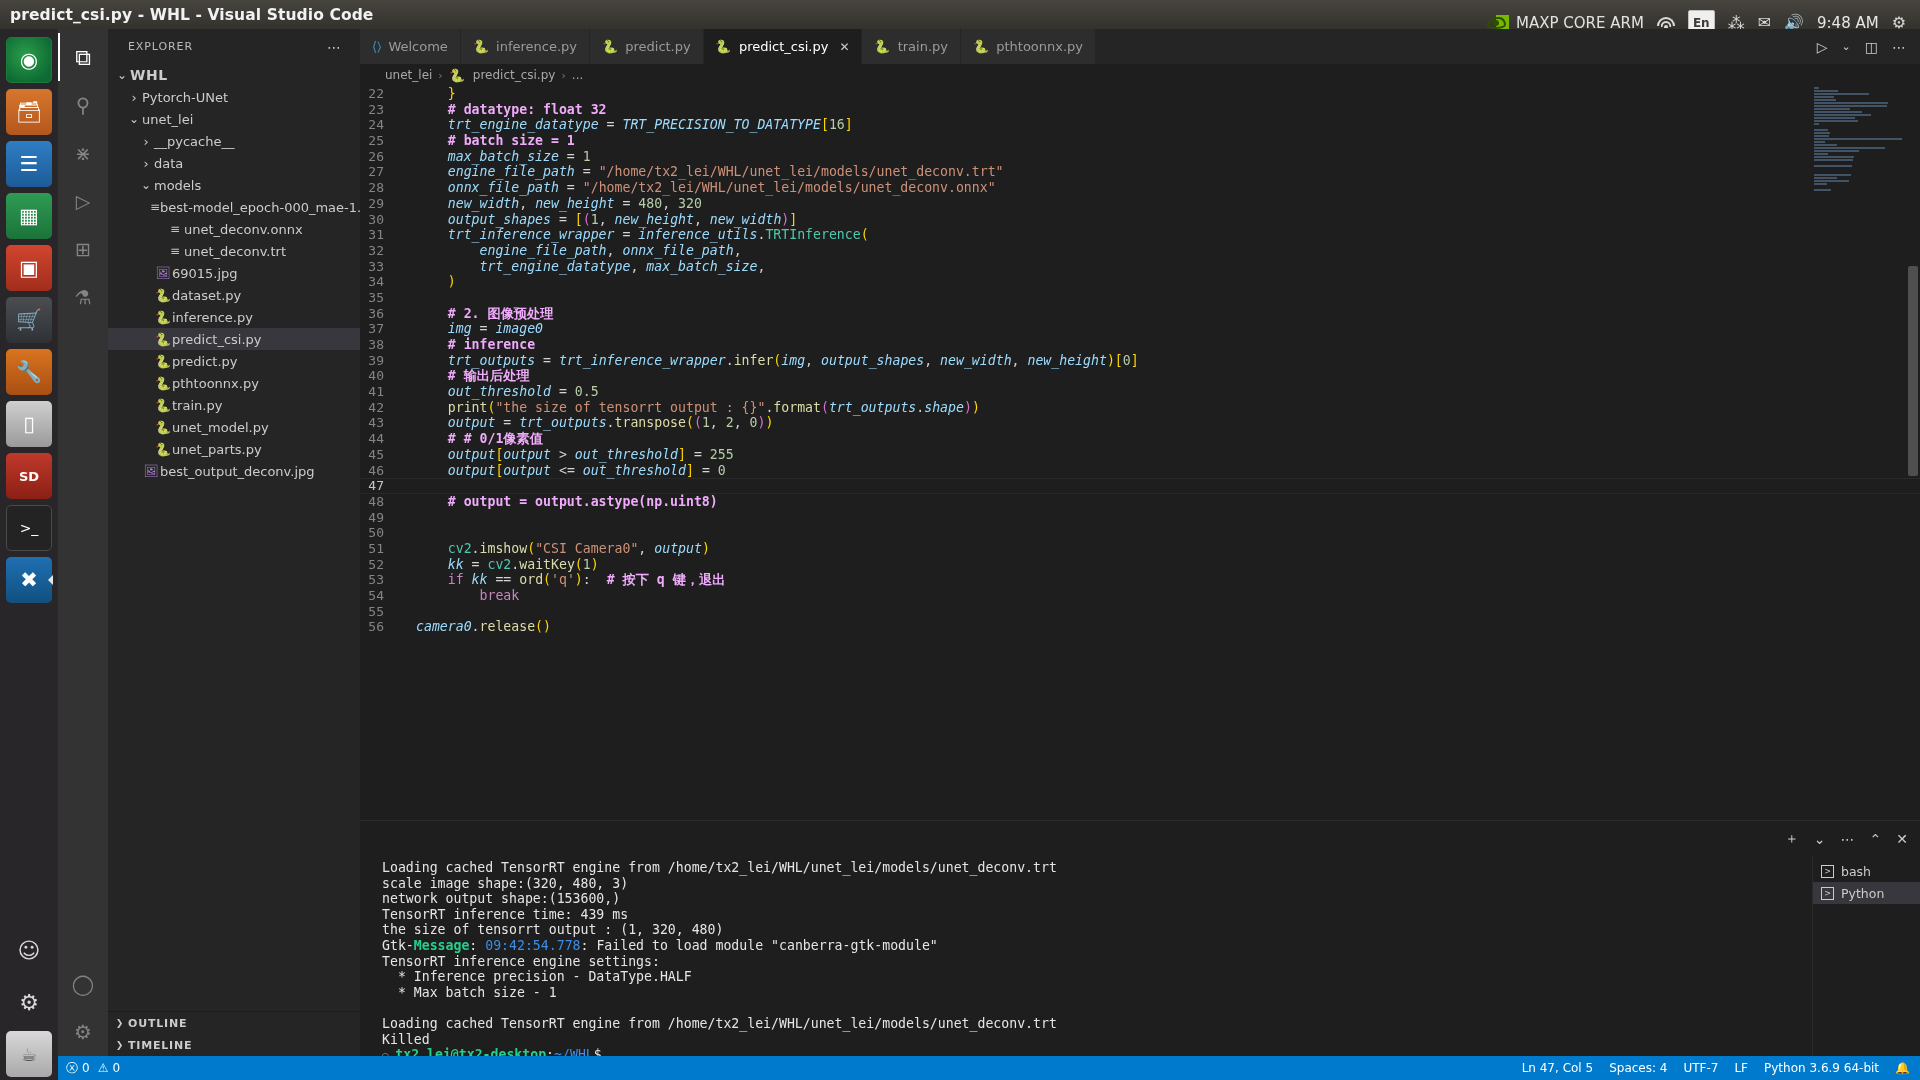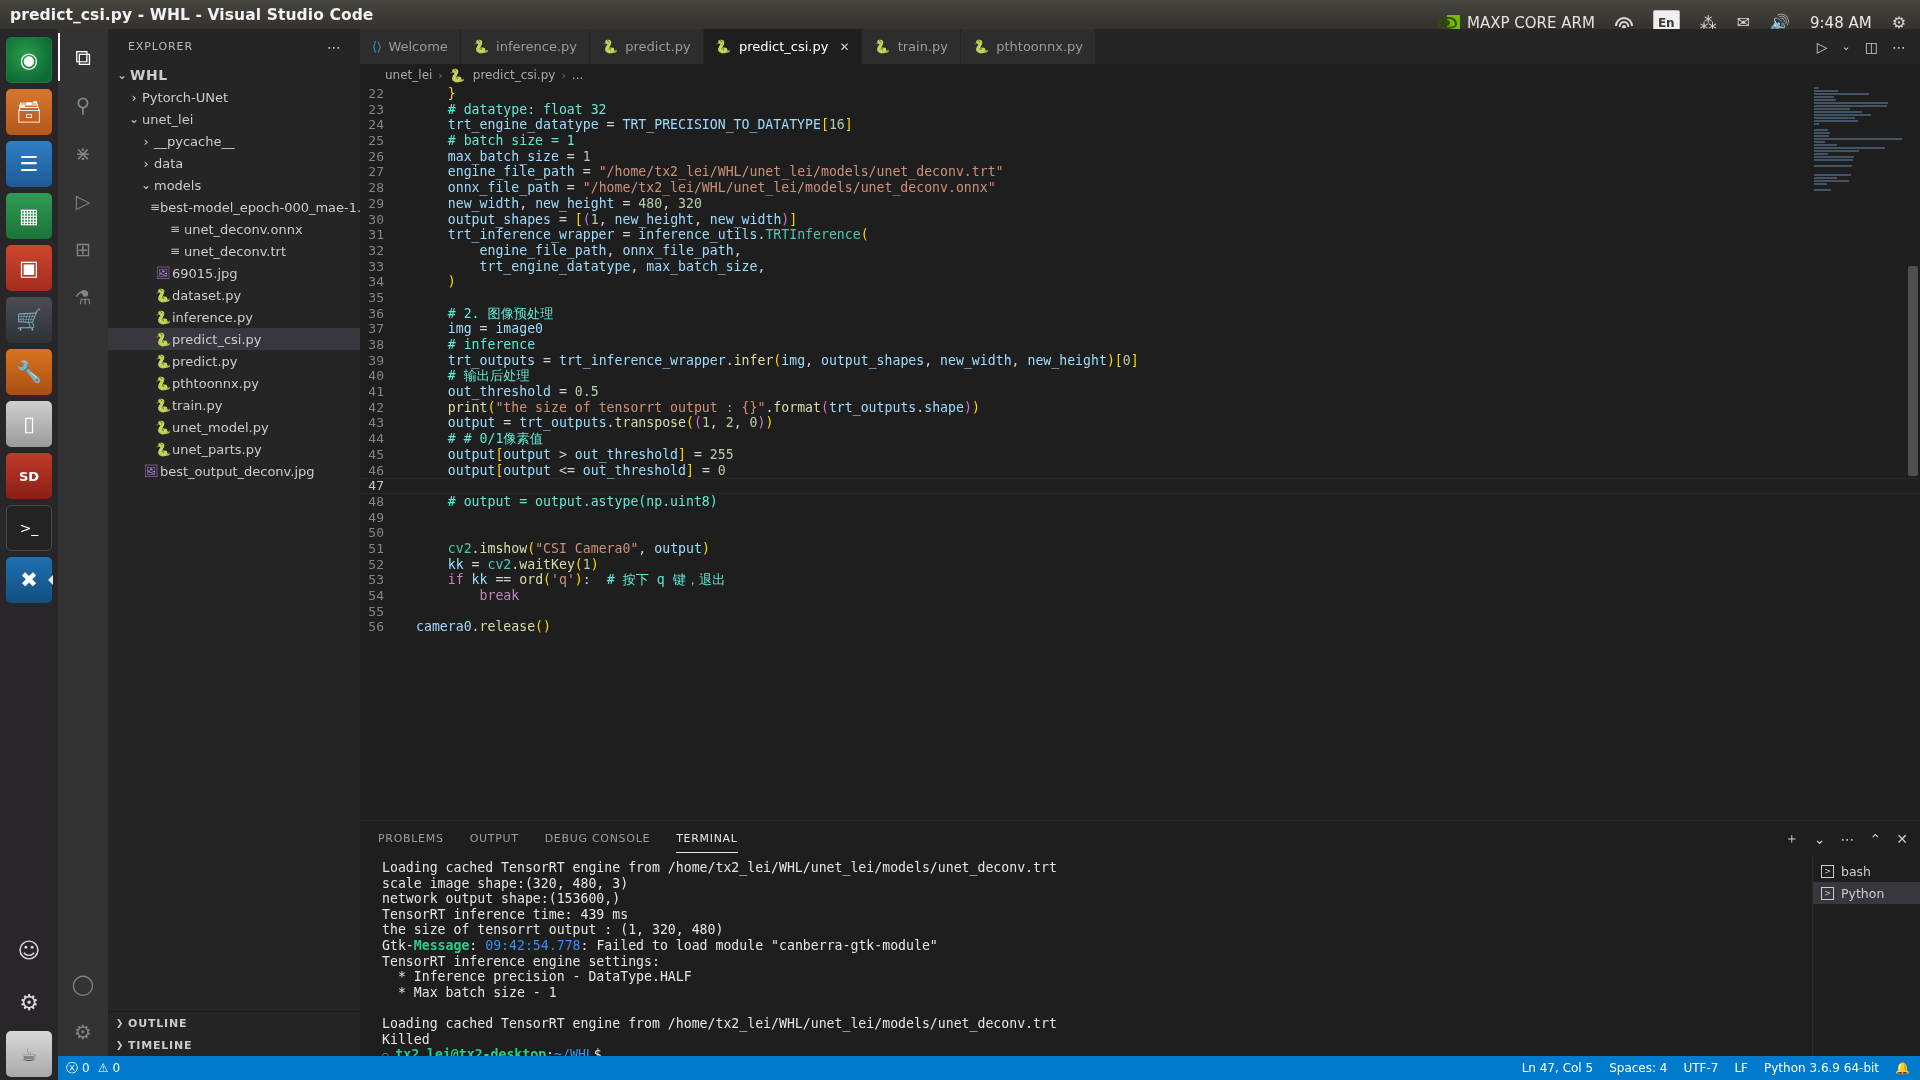--- a/index.html
+++ b/index.html
@@ -14,21 +14,21 @@
 
   
   .os-panel {
     position: absolute; top: 0; left: 0; width: 1920px; height: 29px;
     background: linear-gradient(180deg,#48453f 0%,#3c3a35 55%,#35322e 100%);
     display: flex; align-items: center;
     color: #dedede; font-size: 15px;
     padding: 0 8px 0 10px;
   }
   .os-title { font-weight: bold; font-size: 15.5px; color: #f2f2f2; letter-spacing: .1px;}
-  .os-tray { margin-left: auto; display: flex; align-items: center; gap: 20px; padding-right: 6px; margin-top: 17px;}
+  .os-tray { margin-left: auto; display: flex; align-items: center; gap: 13px; padding-right: 6px; margin-top: 17px;}
   .tray-item { display: flex; align-items: center; color: #dcdcdc; font-size: 14.5px; }
   .nv-logo { width: 22px; height: 16px; position: relative; display:inline-block; }
   .nv-logo .g { position:absolute; right:0; top:0; width:13px; height:16px; background:#76b900; }
   .nv-logo .eye {
     position:absolute; left:0; top:2px; width:19px; height:12px;
     border:2.2px solid #2f4f00; border-radius: 60% 40% 60% 40%/70% 70% 40% 40%;
   }
   .nv-logo .pupil { position:absolute; left:6px; top:5px; width:6px; height:6px; border-radius:50%; background:#2f4f00;}
   .tray-label { margin-left: 7px; font-size: 15px; color: #e2e2e2;}
   .wifi { width: 18px; height: 14px; position: relative; }
@@ -136,22 +136,22 @@
   .cline { display:flex; height:15.7px; align-items:center;}
   .cline.cur { background:#1e1e1e; border-top:1px solid #282828; border-bottom:1px solid #282828;}
   .ln { width:48px; text-align:right; padding-right:24px; color:#858585; flex:none; font-size:13px;}
   .cline.cur .ln { color:#c6c6c6; }
   .ctext { color:#d4d4d4; padding-left:8px; }
   .ind { color:#404040; }
   .kw  { color:#c586c0; }
   .fn  { color:#dcdcaa; }
   .str { color:#ce9178; }
   .num { color:#b5cea8; }
-  .cmt { color:#5eead4; }
-  .var { color:#9cdcfe; }
+  .cmt { color:#f0abfc;font-weight:bold; }
+  .var { color:#9cdcfe;font-style:italic; }
   .cls { color:#4ec9b0; }
   .pn1 { color:#ffd700; }
   .pn2 { color:#da70d6; }
   .op  { color:#d4d4d4; }
 
   .minimap {
     position:absolute; right:14px; top:0; width:92px; bottom:0;
     opacity:.55; pointer-events:none;
   }
   .mm-line { height:2px; margin:1px 0 0 0; background:#4a6a4a; }
@@ -459,26 +459,20 @@
               <div class="mm-line" style="width: 0px; background: transparent;"></div>
               <div class="mm-line" style="width: 17px; background: rgb(95, 127, 160);"></div>
             </div>
           <div class="scroll-v">
             <div class="scroll-thumb"></div>
           </div>
         </div>
 
         <div class="panel">
           <div class="panel-tabs" id="ptabs">
-              <div style="display: flex; gap: 26px; align-items: center;">
-                <span class="ptab">PROBLEMS</span>
-                <span class="ptab">OUTPUT</span>
-                <span class="ptab">DEBUG CONSOLE</span>
-                <span class="ptab active">TERMINAL</span>
-              </div>
               <div class="panel-actions">
                 <span>＋</span>
                 <span>⌄</span>
                 <span>⋯</span>
                 <span>⌃</span>
                 <span>✕</span>
               </div>
             </div>
           <div class="panel-body">
             <div class="term-marks"></div>

